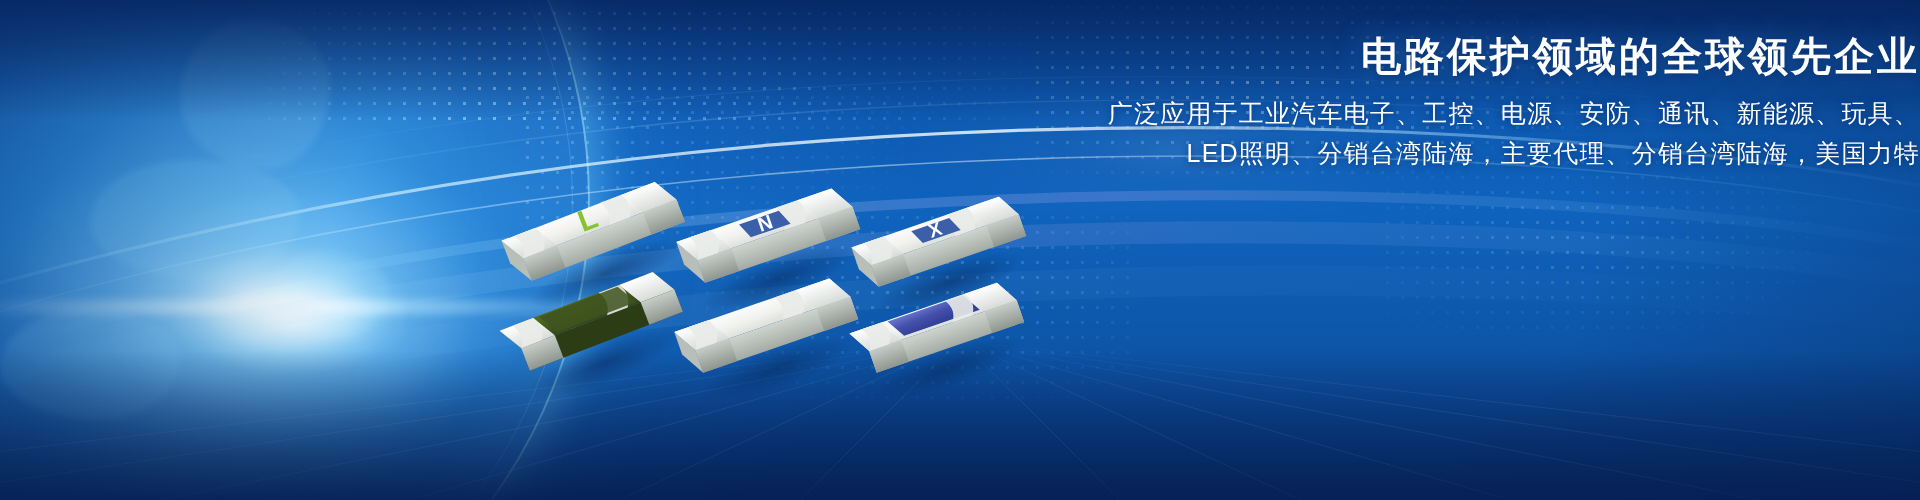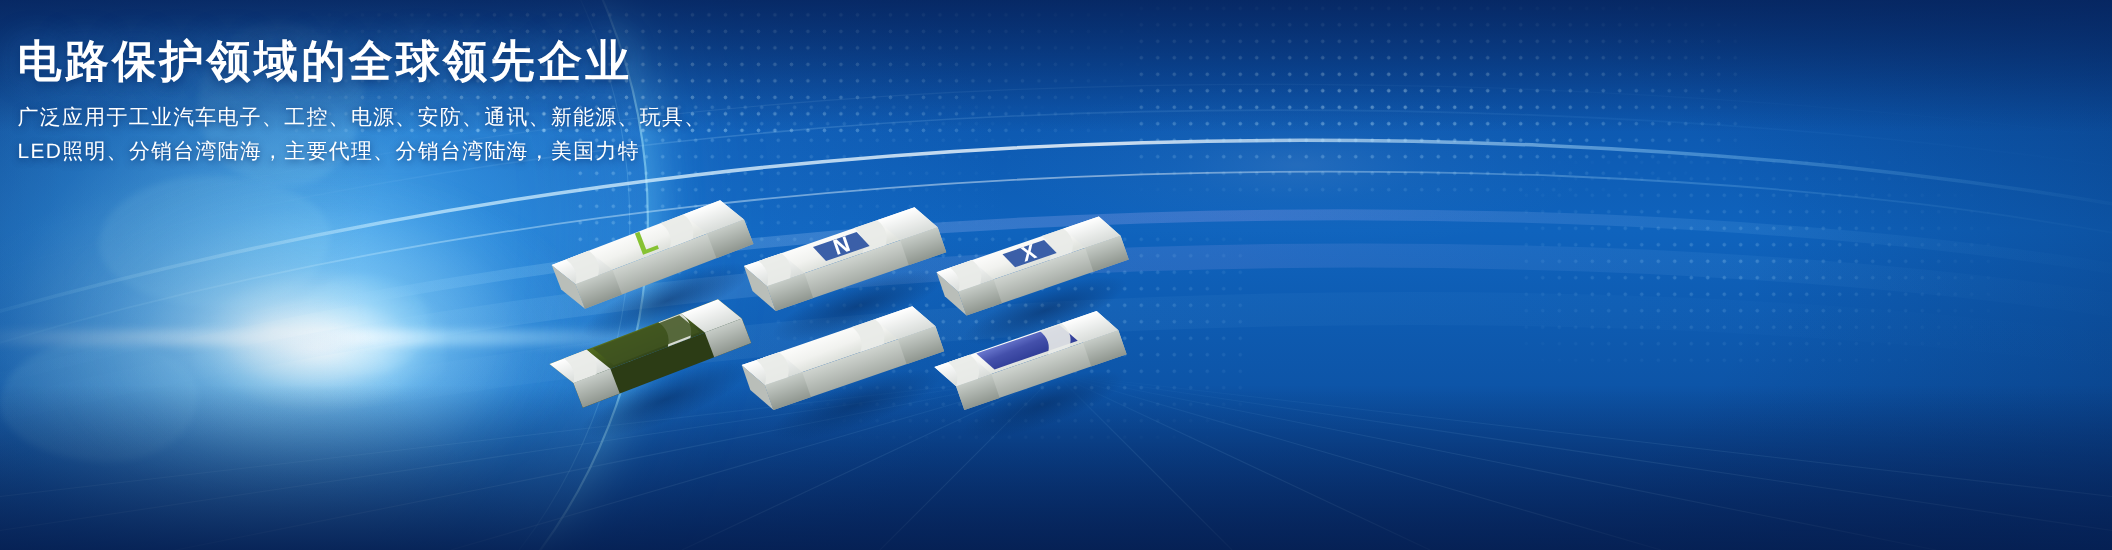--- a/index.html
+++ b/index.html
@@ -89,28 +89,28 @@
     opacity:.42;}
   .dotsE{left:1380px;top:140px;width:430px;height:200px;
     -webkit-mask-image:radial-gradient(ellipse at 45% 50%,rgba(0,0,0,.7) 0%,rgba(0,0,0,.2) 55%,rgba(0,0,0,0) 85%);
     mask-image:radial-gradient(ellipse at 45% 50%,rgba(0,0,0,.7) 0%,rgba(0,0,0,.2) 55%,rgba(0,0,0,0) 85%);
     opacity:.40;}
 
   
   .grid{position:absolute;left:0;bottom:0;width:100%;height:160px;opacity:.5;}
 
   
-  .textwrap{position:absolute;left:0;top:34px;width:100%;text-align:left;z-index:8;padding-left:16px;}
+  .textwrap{position:absolute;left:0;top:34px;width:100%;text-align:right;z-index:8;}
   .headline{
     color:#ffffff;font-size:40px;font-weight:bold;letter-spacing:3px;line-height:1.12;
     text-shadow:0 2px 10px rgba(4,40,100,0.85),0 0 26px rgba(60,150,235,0.55);
     white-space:nowrap;
   }
   .subline{
-    color:#ffffff;font-size:19px;font-weight:400;letter-spacing:1.2px;line-height:1.62;
+    color:#ffffff;font-size:25px;font-weight:400;letter-spacing:1.2px;line-height:1.62;
     text-shadow:0 1px 7px rgba(4,40,100,0.8);
     white-space:nowrap;margin-top:14px;
   }
   .subline .l2{display:block;}
 
   
   .chips{position:absolute;left:0;top:0;width:100%;height:100%;z-index:7;}
 </style>
 </head>
 <body>

